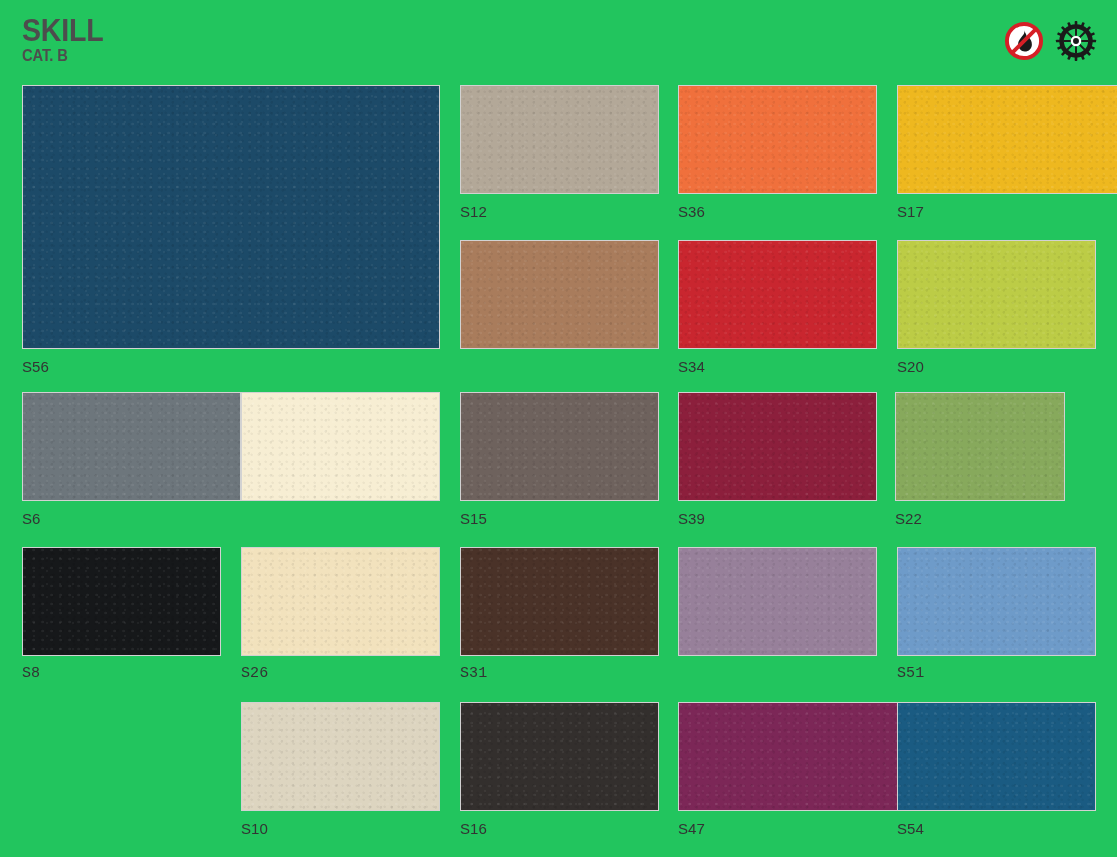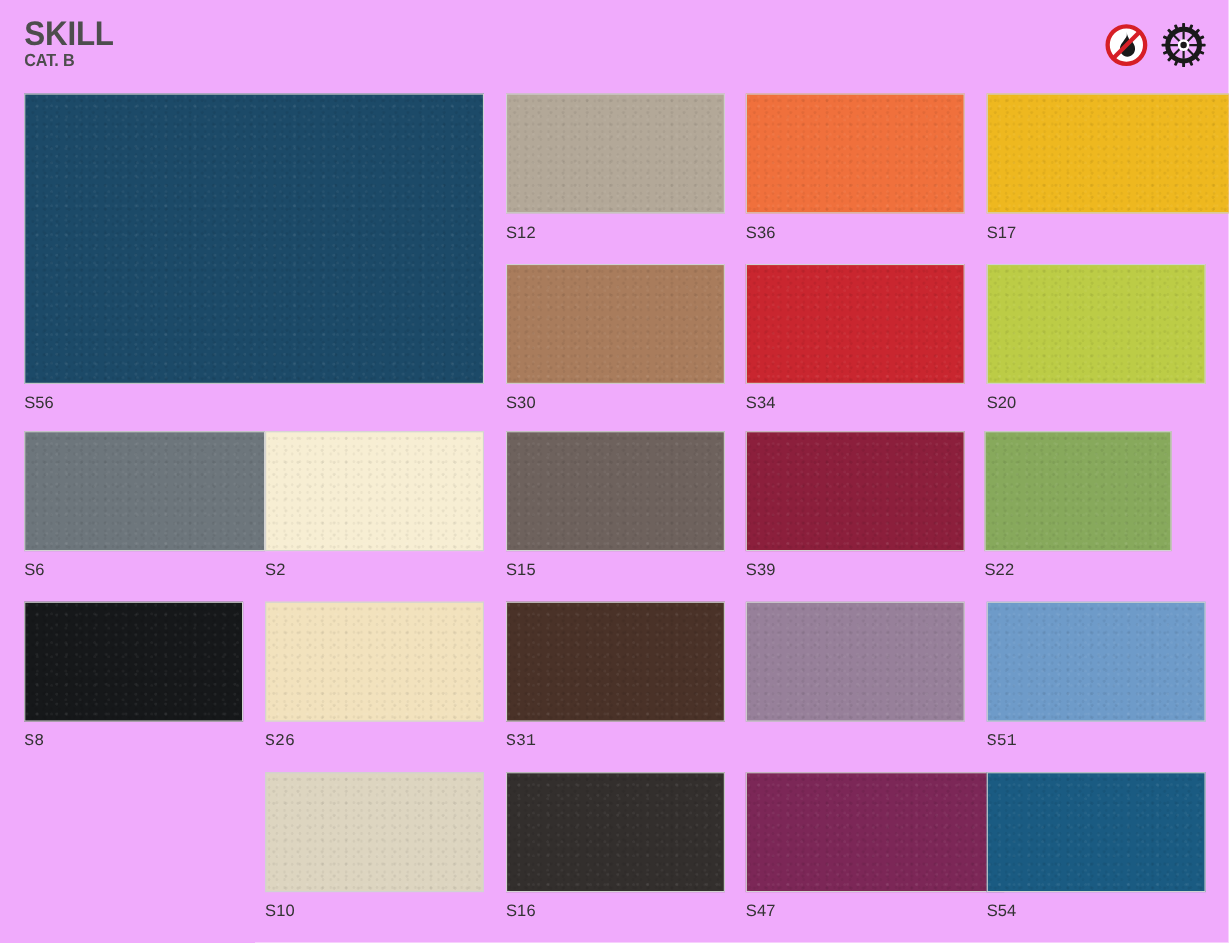--- a/index.html
+++ b/index.html
@@ -9,21 +9,21 @@
     height: 857px;
     background: #ffffff;
     font-family: "Liberation Sans", sans-serif;
     overflow: hidden;
   }
 
   .page {
     position: relative;
     width: 1117px;
     height: 857px;
-    background: #f0abfc;
+    background: #22c55e;
   }
 
   
   .header {
     position: absolute;
     left: 0; top: 0;
     width: 1117px;
     height: 82px;
   }
 
@@ -196,39 +196,37 @@
           <div class="swatch-label">S36</div>
         </div>
         <div class="cell" style="left: 875px; width: 229px;">
           <div class="swatch" style="background: rgb(238, 184, 31); height: 109px;"></div>
           <div class="swatch-label">S17</div>
         </div>
       </div>
       <div class="row" style="height: 152px;">
         <div class="cell" style="left: 438px; width: 199px;">
           <div class="swatch" style="background: rgb(169, 124, 92); height: 109px;"></div>
-          <div class="swatch-label">S30</div>
         </div>
         <div class="cell" style="left: 656px; width: 199px;">
           <div class="swatch" style="background: rgb(201, 38, 47); height: 109px;"></div>
           <div class="swatch-label">S34</div>
         </div>
         <div class="cell" style="left: 875px; width: 199px;">
           <div class="swatch" style="background: rgb(188, 204, 70); height: 109px;"></div>
           <div class="swatch-label">S20</div>
         </div>
       </div>
       <div class="row" style="height: 155px;">
         <div class="cell" style="left: 0px; width: 219px;">
           <div class="swatch" style="background: rgb(109, 118, 124); height: 109px;"></div>
           <div class="swatch-label">S6</div>
         </div>
         <div class="cell" style="left: 219px; width: 199px;">
           <div class="swatch" style="background: rgb(247, 238, 211); height: 109px;"></div>
-          <div class="swatch-label">S2</div>
         </div>
         <div class="cell" style="left: 438px; width: 199px;">
           <div class="swatch" style="background: rgb(110, 98, 93); height: 109px;"></div>
           <div class="swatch-label">S15</div>
         </div>
         <div class="cell" style="left: 656px; width: 199px;">
           <div class="swatch" style="background: rgb(140, 31, 60); height: 109px;"></div>
           <div class="swatch-label">S39</div>
         </div>
         <div class="cell" style="left: 873px; width: 170px;">

